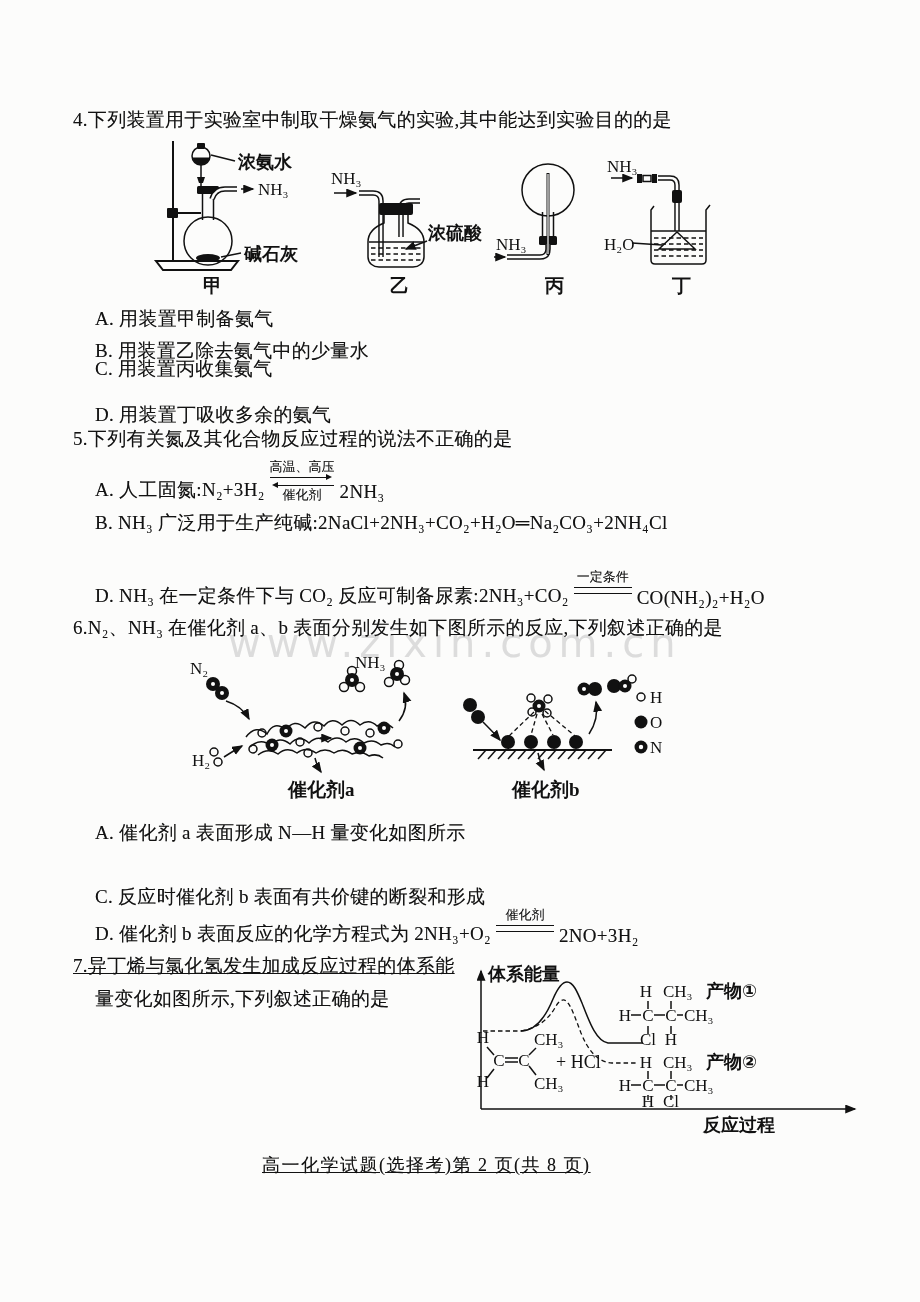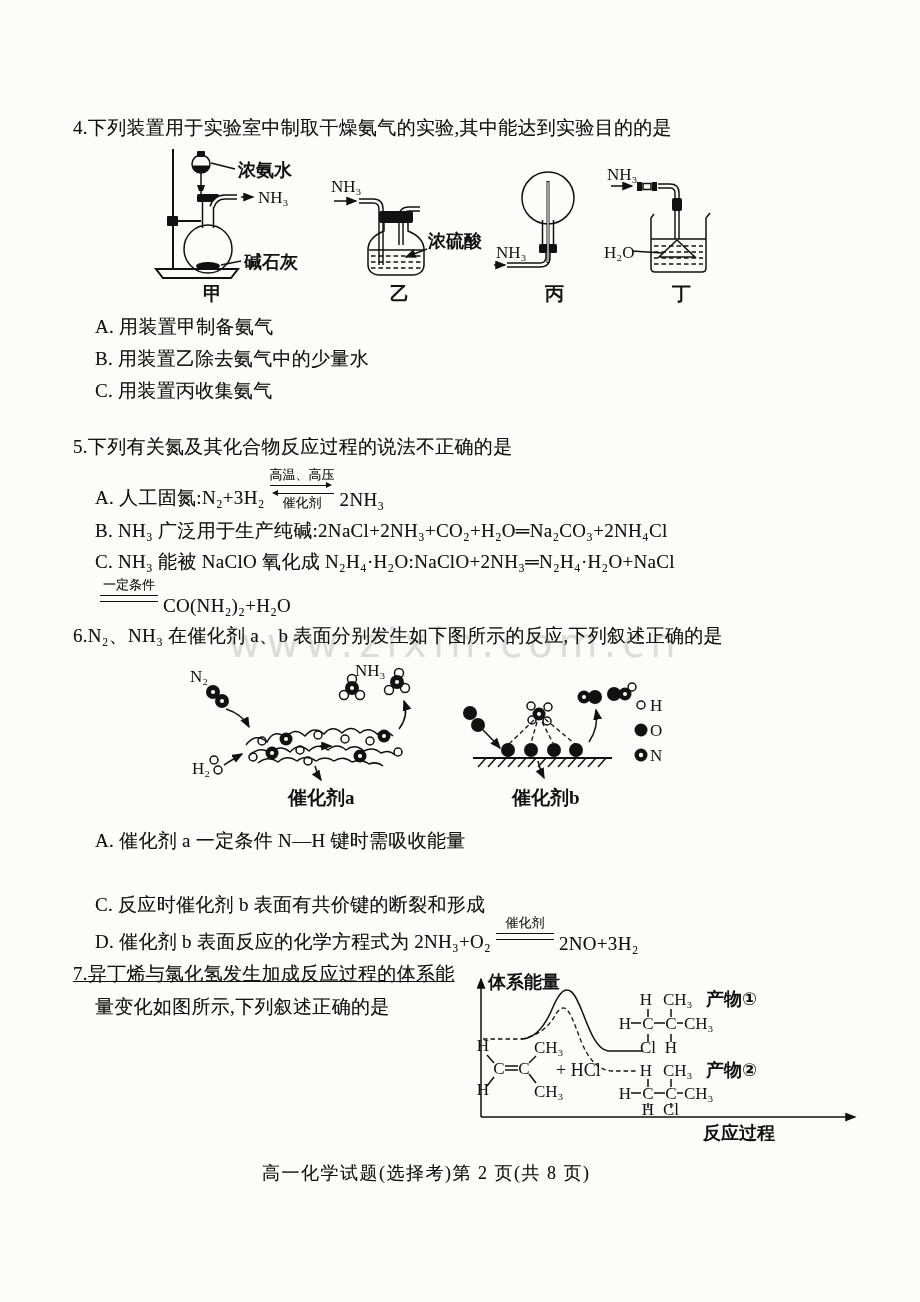--- a/index.html
+++ b/index.html
@@ -17,22 +17,22 @@
   .rev{width:64px;height:9px;position:relative;margin:2px 0;}
   .rev .l1{position:absolute;top:0;left:0;right:5px;border-top:1.6px solid #111;}
   .rev .l1::after{content:"";position:absolute;right:-6px;top:-4px;border:3.5px solid transparent;border-left:6px solid #111;}
   .rev .l2{position:absolute;bottom:0;left:5px;right:0;border-top:1.6px solid #111;}
   .rev .l2::before{content:"";position:absolute;left:-6px;top:-4px;border:3.5px solid transparent;border-right:6px solid #111;}
   .deq{width:58px;height:5px;border-top:1.6px solid #111;border-bottom:1.6px solid #111;margin:2px 0;}
   .watermark{
     font-family:"DejaVu Sans",sans-serif;font-size:40px;letter-spacing:6px;
     color:#c3c3c3;opacity:.55;white-space:nowrap;z-index:0;width:692px;overflow:hidden;
   }
-  .content{position:absolute;inset:0;z-index:1;margin-top:8px;}
-  .footer{font-size:18px;letter-spacing:1.5px;}
+  .content{position:absolute;inset:0;z-index:1;}
+  .footer{font-size:18px;letter-spacing:1.5px;text-decoration:underline;}
   svg{position:absolute;overflow:visible;}
   svg .s{stroke:#111;stroke-width:1.5;fill:none;}
   svg .s2{stroke:#111;stroke-width:2;fill:none;}
   svg .tube-o{stroke:#111;stroke-width:5.5;fill:none;stroke-linecap:butt;}
   svg .tube-i{stroke:#fcfcfb;stroke-width:2.6;fill:none;stroke-linecap:butt;}
   svg .blk{fill:#111;stroke:none;}
   svg .dash{stroke:#111;stroke-width:1.3;fill:none;stroke-dasharray:4.5,3;}
   svg text{fill:#111;}
   svg .f{font:17px "Liberation Serif","DejaVu Sans",serif;}
   svg .cn{font:600 18px "Liberation Serif","DejaVu Sans",serif;}
@@ -129,41 +129,42 @@
       <line class="dash" x1="654" y1="256" x2="703" y2="256"></line>
       <path class="s" d="M677,232 l-18,17 h36 z"></path>
       <line class="s" x1="632" y1="243" x2="662" y2="245"></line>
       <text class="f" x="604" y="250">H₂O</text>
       <text class="cnb" x="672" y="292">丁</text>
     </g>
   </svg>
 
   <div class="abs t" style="left:95px;top:306px;">A. 用装置甲制备氨气</div>
   <div class="abs t" style="left:95px;top:338px;">B. 用装置乙除去氨气中的少量水</div>
-  <div class="abs t" style="left:95px;top:370px;text-align:right;">C. 用装置丙收集氨气</div>
+  <div class="abs t" style="left:95px;top:356px;text-align:right;">C. 用装置丙收集氨气</div>
+  <div class="abs t" style="left:95px;top:402px;">D. 用装置丁吸收多余的氨气</div>
 
   <div class="abs t" style="left:73px;top:426px;">5.下列有关氮及其化合物反应过程的说法不正确的是</div>
 
   <div class="abs t row" style="left:95px;top:460px;">
     <span>A. 人工固氮:N₂+3H₂</span>
     <span class="cond">
       <span class="c-top">高温、高压</span>
       <span class="rev">
           <span class="l1"></span>
           <span class="l2"></span>
         </span>
       <span class="c-bot">催化剂</span>
     </span>
     <span>2NH₃</span>
   </div>
 
   <div class="abs t" style="left:95px;top:510px;">B. NH₃ 广泛用于生产纯碱:2NaCl+2NH₃+CO₂+H₂O═Na₂CO₃+2NH₄Cl</div>
-  <div class="abs t" style="left:95px;top:541px;">C. NH₃ 能被 NaClO 氧化成 N₂H₄·H₂O:NaClO+2NH₃═N₂H₄·H₂O+NaCl</div>
 
   <div class="abs t row" style="left:95px;top:570px;">
+    <span>D. NH₃ 在一定条件下与 CO₂ 反应可制备尿素:2NH₃+CO₂</span>
     <span class="cond">
       <span class="c-top">一定条件</span>
       <span class="deq"></span>
       <span class="c-spacer"></span>
     </span>
     <span>CO(NH₂)₂+H₂O</span>
   </div>
 
   <div class="abs t" style="left:73px;top:615px;">6.N₂、NH₃ 在催化剂 a、b 表面分别发生如下图所示的反应,下列叙述正确的是</div>
 
@@ -289,21 +290,21 @@
       <circle class="s" cx="641" cy="697" r="4" fill="#fff"></circle>
       <text class="f" x="650" y="703">H</text>
       <circle class="blk" cx="641" cy="722" r="6.5"></circle>
       <text class="f" x="650" y="728">O</text>
       <circle class="blk" cx="641" cy="747" r="6.5"></circle>
         <circle cx="641" cy="747" r="2.2" fill="#fff"></circle>
       <text class="f" x="650" y="753">N</text>
     </g>
   </svg>
 
-  <div class="abs t" style="left:95px;top:820px;">A. 催化剂 a 一定条件 N—H 键时需吸收能量</div>
+  <div class="abs t" style="left:95px;top:820px;">A. 催化剂 a 表面形成 N—H 量变化如图所示</div>
   <div class="abs t" style="left:95px;top:884px;">C. 反应时催化剂 b 表面有共价键的断裂和形成</div>
 
   <div class="abs t row" style="left:95px;top:908px;">
     <span>D. 催化剂 b 表面反应的化学方程式为 2NH₃+O₂</span>
     <span class="cond">
       <span class="c-top">催化剂</span>
       <span class="deq"></span>
       <span class="c-spacer"></span>
     </span>
     <span>2NO+3H₂</span>

